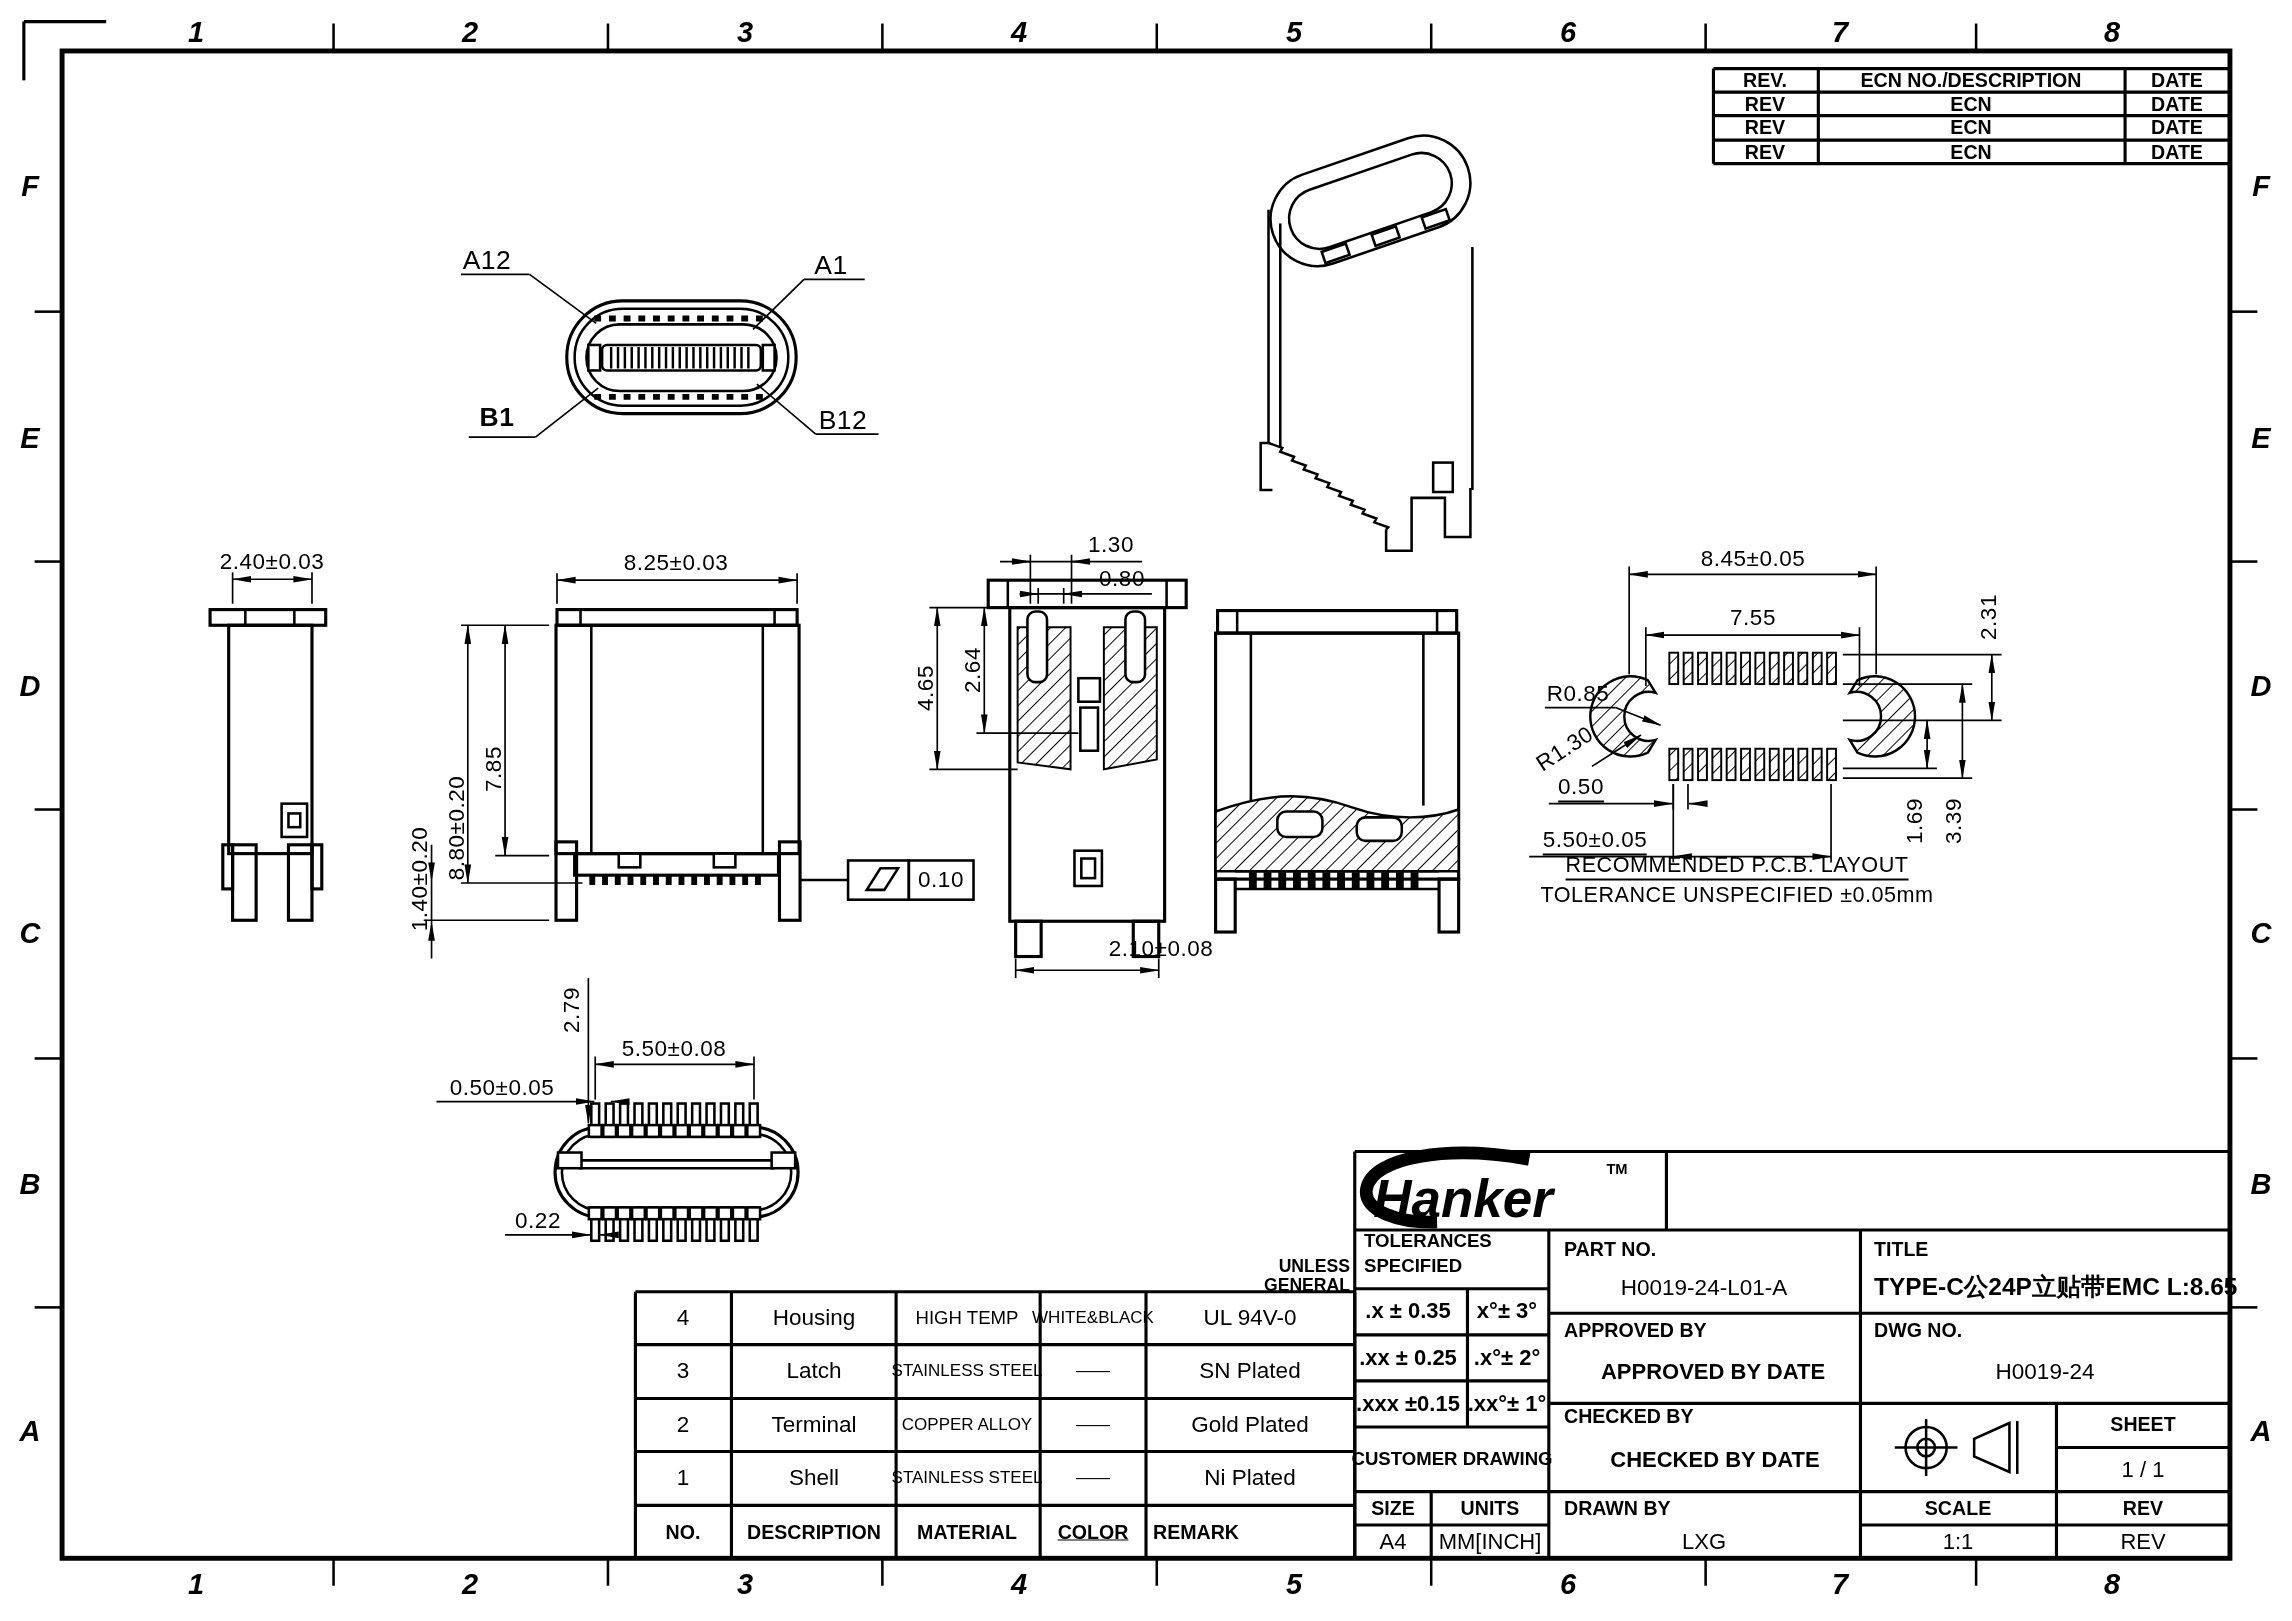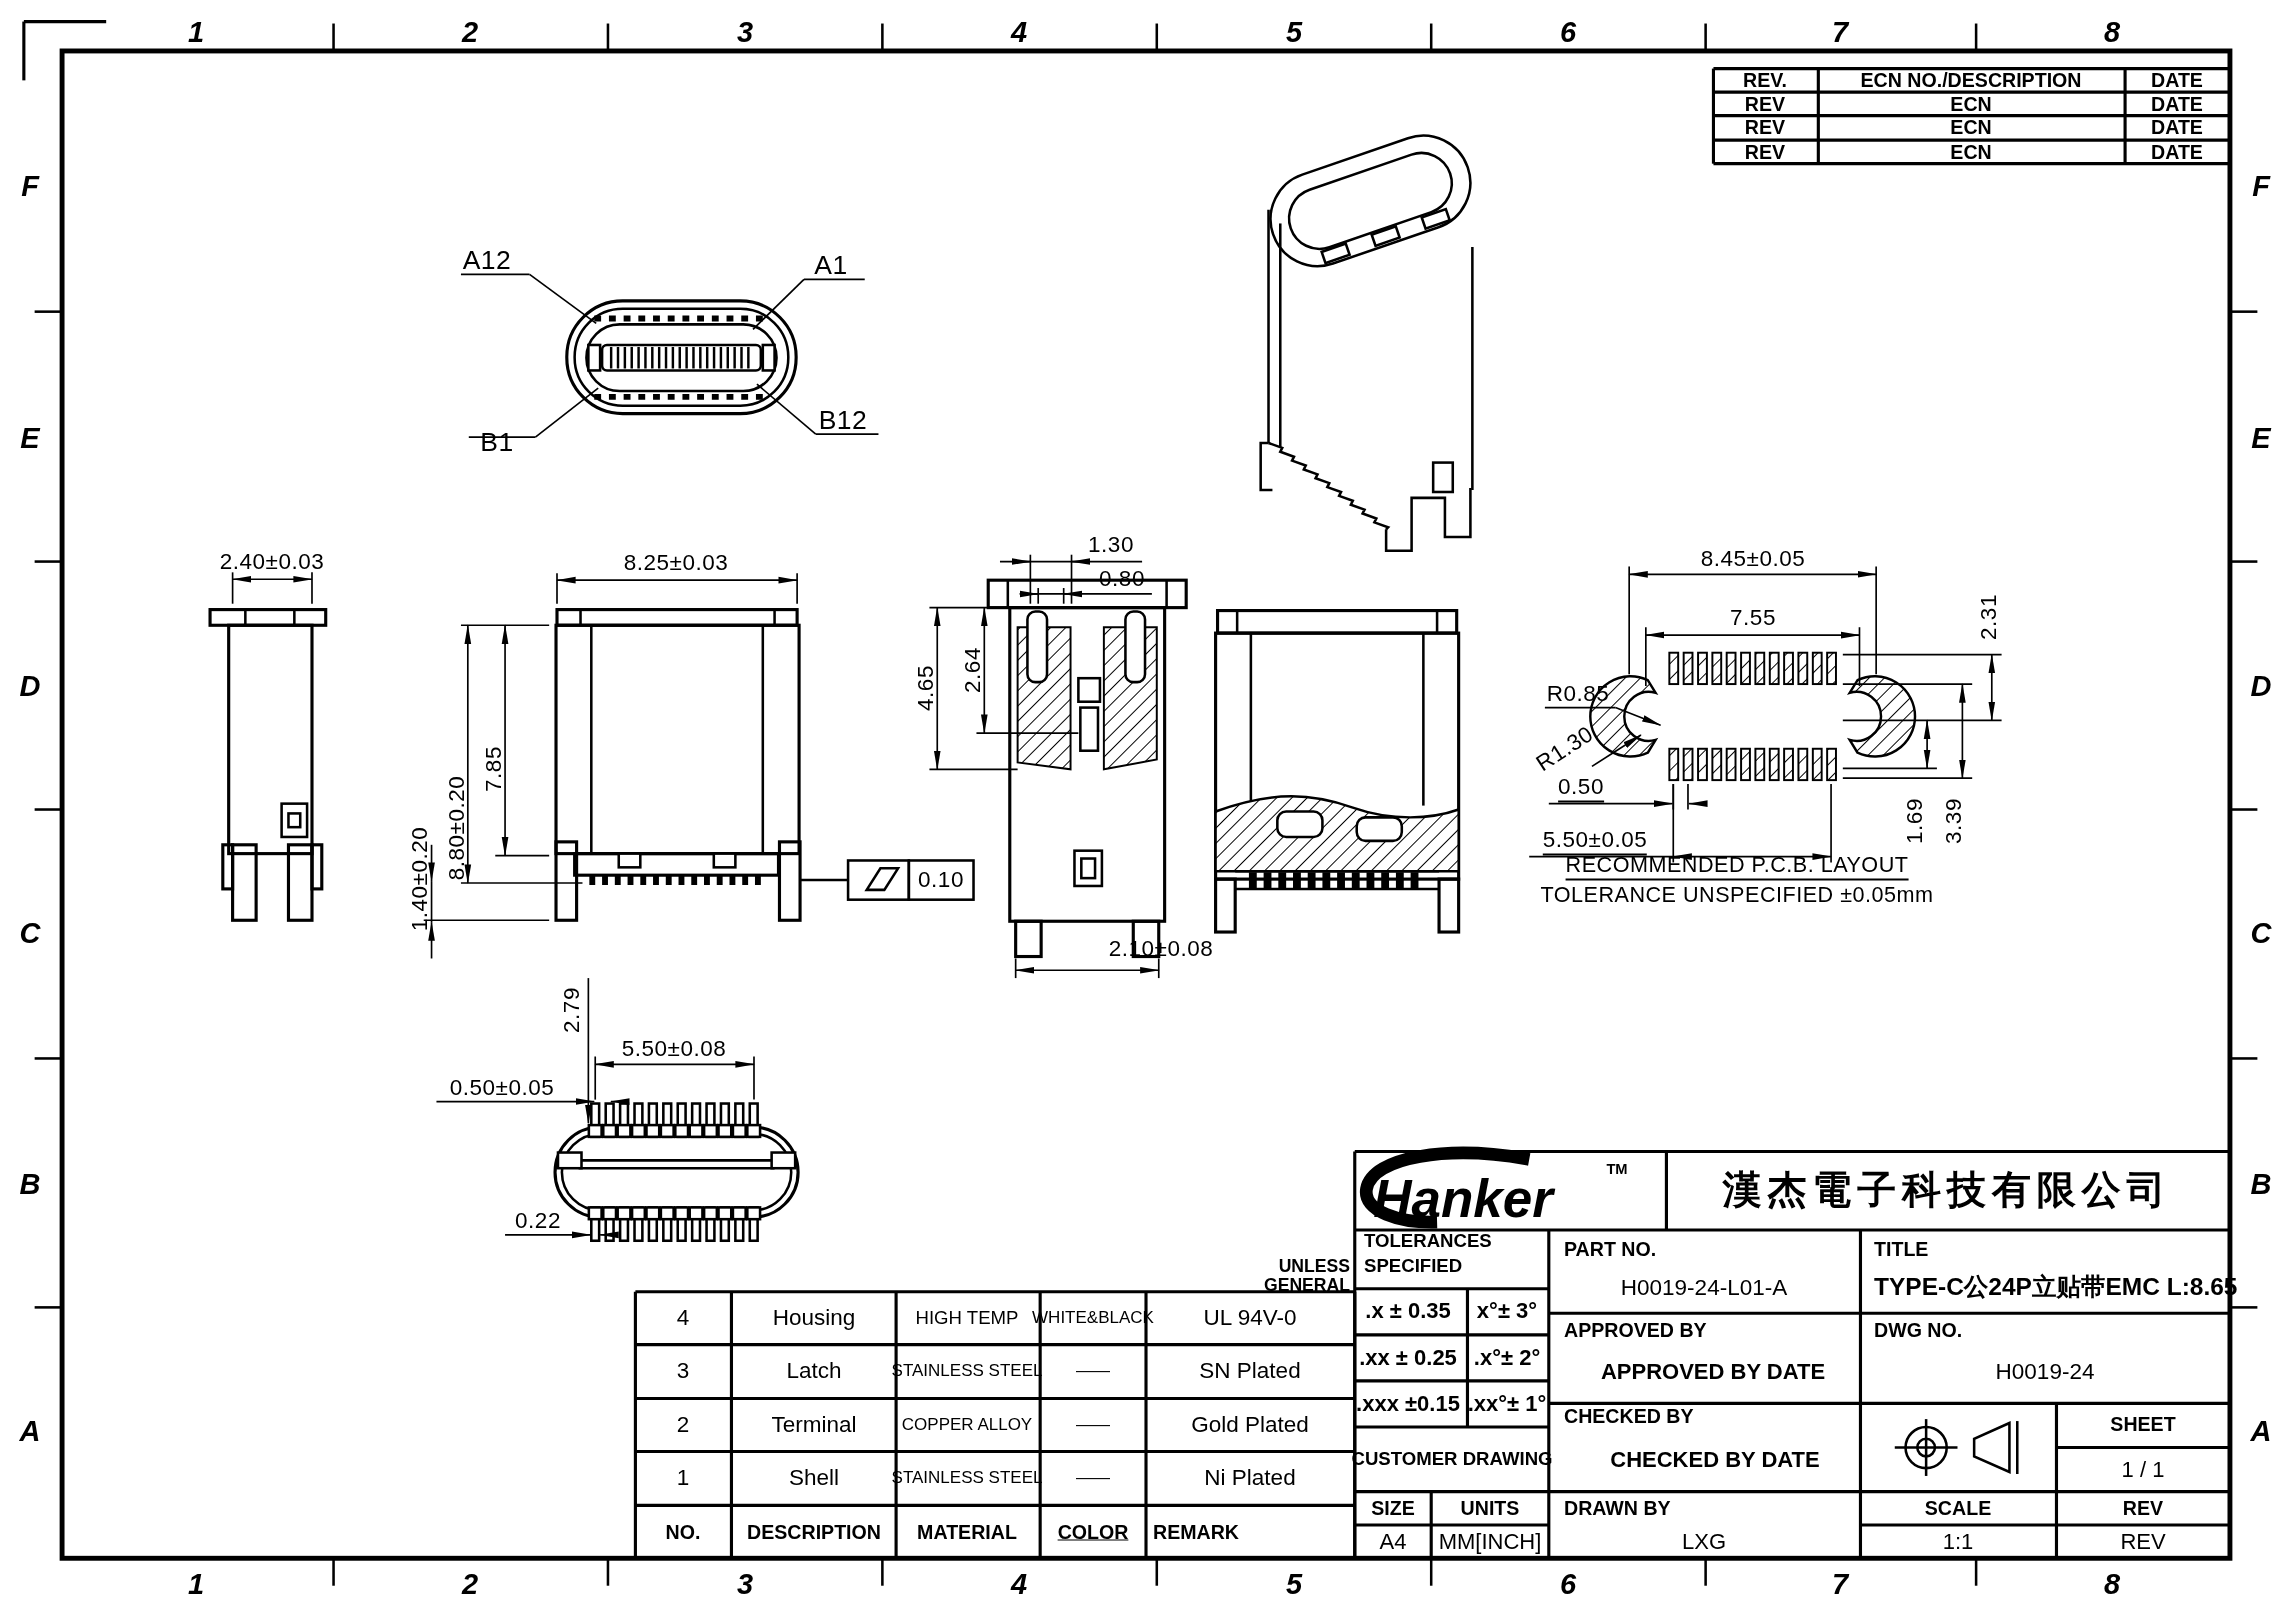--- a/index.html
+++ b/index.html
@@ -478,21 +478,21 @@
 <div class="cell b" style="left:2177px;top:104px;">DATE</div>
 <div class="cell b" style="left:1765px;top:127px;">REV</div>
 <div class="cell b" style="left:1971px;top:127px;">ECN</div>
 <div class="cell b" style="left:2177px;top:127px;">DATE</div>
 <div class="cell b" style="left:1765px;top:152px;">REV</div>
 <div class="cell b" style="left:1971px;top:152px;">ECN</div>
 <div class="cell b" style="left:2177px;top:152px;">DATE</div>
 
 <div class="lbl big" style="left:487px;top:260px;">A12</div>
 <div class="lbl big" style="left:831px;top:265px;">A1</div>
-<div class="lbl big" style="left:497px;top:442px;">B1</div>
+<div class="lbl big" style="left:497px;top:417px;font-weight:bold;">B1</div>
 <div class="lbl big" style="left:843px;top:420px;">B12</div>
 
 <div class="lbl" style="left:272px;top:562px;">2.40±0.03</div>
 <div class="lbl" style="left:676px;top:563px;">8.25±0.03</div>
 <div class="lbl v" style="left:494px;top:769px;">7.85</div>
 <div class="lbl v" style="left:457px;top:828px;">8.80±0.20</div>
 <div class="lbl v" style="left:420px;top:879px;">1.40±0.20</div>
 <div class="lbl" style="left:1111px;top:545px;">1.30</div>
 <div class="lbl" style="left:1122px;top:579px;">0.80</div>
 <div class="lbl v" style="left:926px;top:688px;">4.65</div>
@@ -537,21 +537,20 @@
 <div class="cell f17" style="left:1093px;top:1478px;">——</div>
 <div class="cell f23" style="left:1250px;top:1478px;">Ni Plated</div>
 <div class="cell b" style="left:683px;top:1532px;">NO.</div>
 <div class="cell b" style="left:814px;top:1532px;">DESCRIPTION</div>
 <div class="cell b" style="left:967px;top:1532px;">MATERIAL</div>
 <div class="cell b" style="left:1093px;top:1532px;text-decoration:underline;">COLOR</div>
 <div class="cell b" style="left:1196px;top:1532px;">REMARK</div>
 
 <div class="cell" style="left:1463px;top:1198px;font-size:53px;font-weight:bold;font-style:italic;">Hanker</div>
 <div class="cell b" style="left:1617px;top:1169px;font-size:14.7px;">TM</div>
-<div class="cell company" style="left:1947px;top:1190px;">漢杰電子科技有限公司</div>
 
 <div class="cellR b" style="left:1215px;top:1241px;width:135px;margin-top:44px;">GENERAL</div>
 <div class="cellR b" style="left:1215px;top:1266px;width:135px;">UNLESS</div>
 <div class="cellL b f19" style="left:1364px;top:1241px;">TOLERANCES</div>
 <div class="cellL b f19" style="left:1364px;top:1266px;">SPECIFIED</div>
 <div class="cell f21 b" style="left:1408px;top:1311px;">.x ± 0.35</div>
 <div class="cell f21 b" style="left:1507px;top:1311px;">x°±  3°</div>
 <div class="cell f21 b" style="left:1408px;top:1358px;">.xx ± 0.25</div>
 <div class="cell f21 b" style="left:1507px;top:1358px;">.x°±  2°</div>
 <div class="cell f21 b" style="left:1408px;top:1404px;">.xxx ±0.15</div>

